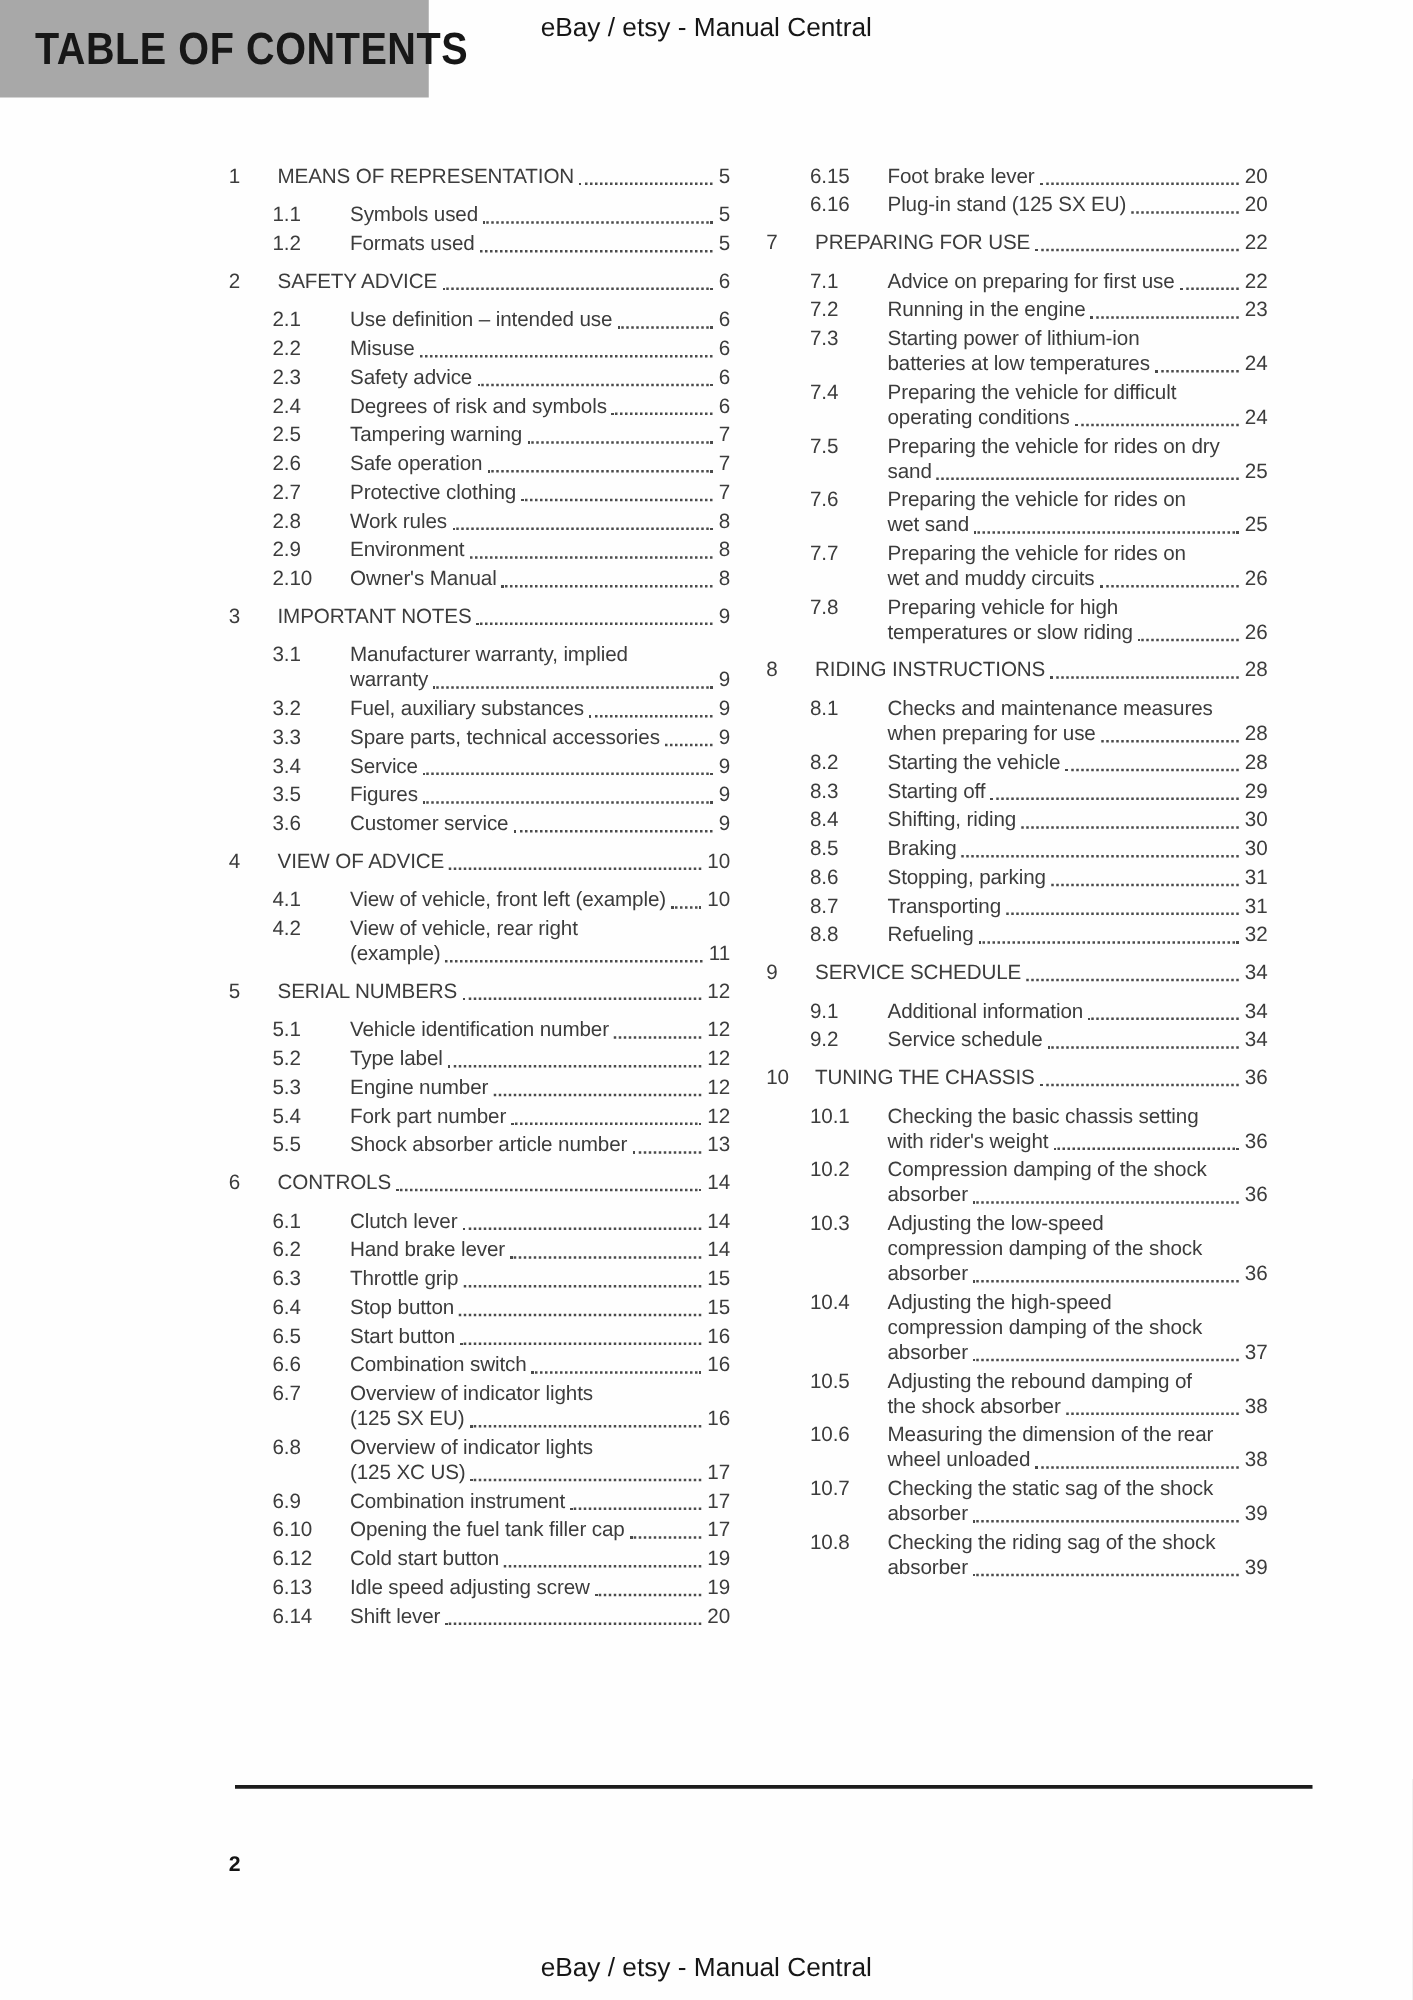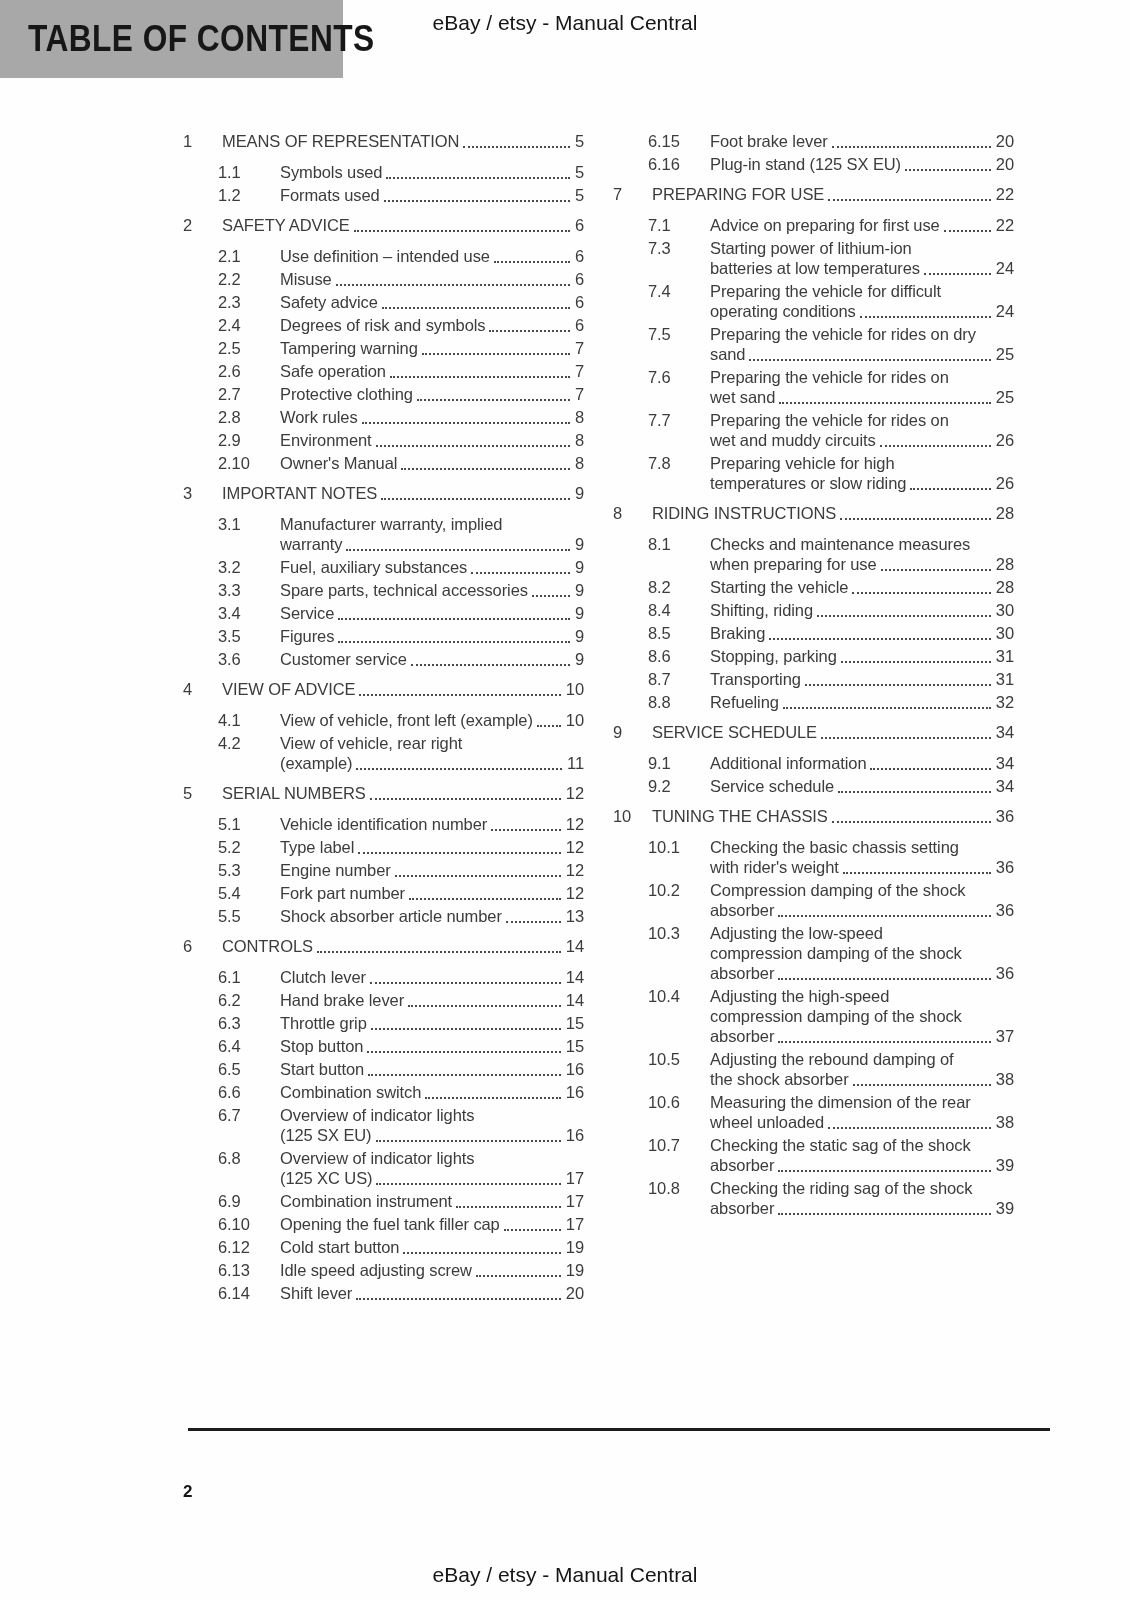--- a/index.html
+++ b/index.html
@@ -587,20 +587,30 @@
             <span class="num">7.1</span>
             <div class="body">
               <div class="line last">
                 <span class="text">Advice on preparing for first use</span>
                 <span class="leader"></span>
                 <span class="page-num">22</span>
               </div>
             </div>
           </div>
           <div class="row sub">
+            <span class="num">7.2</span>
+            <div class="body">
+              <div class="line last">
+                <span class="text">Running in the engine</span>
+                <span class="leader"></span>
+                <span class="page-num">23</span>
+              </div>
+            </div>
+          </div>
+          <div class="row sub">
             <span class="num">7.3</span>
             <div class="body">
               <div class="line"><span class="text">Starting power of lithium-ion</span></div>
               <div class="line last">
                 <span class="text">batteries at low temperatures</span>
                 <span class="leader"></span>
                 <span class="page-num">24</span>
               </div>
             </div>
           </div>
@@ -686,20 +696,30 @@
             <span class="num">8.2</span>
             <div class="body">
               <div class="line last">
                 <span class="text">Starting the vehicle</span>
                 <span class="leader"></span>
                 <span class="page-num">28</span>
               </div>
             </div>
           </div>
           <div class="row sub">
+            <span class="num">8.3</span>
+            <div class="body">
+              <div class="line last">
+                <span class="text">Starting off</span>
+                <span class="leader"></span>
+                <span class="page-num">29</span>
+              </div>
+            </div>
+          </div>
+          <div class="row sub">
             <span class="num">8.4</span>
             <div class="body">
               <div class="line last">
                 <span class="text">Shifting, riding</span>
                 <span class="leader"></span>
                 <span class="page-num">30</span>
               </div>
             </div>
           </div>
           <div class="row sub">

